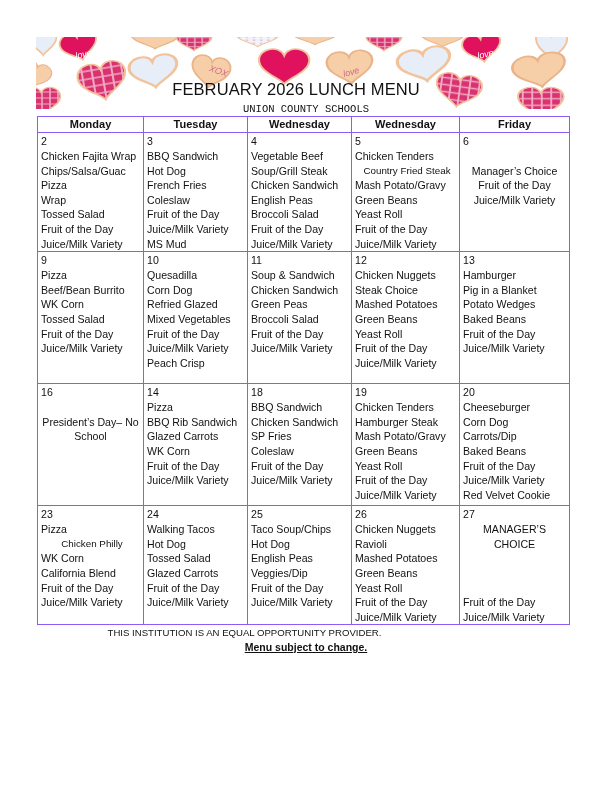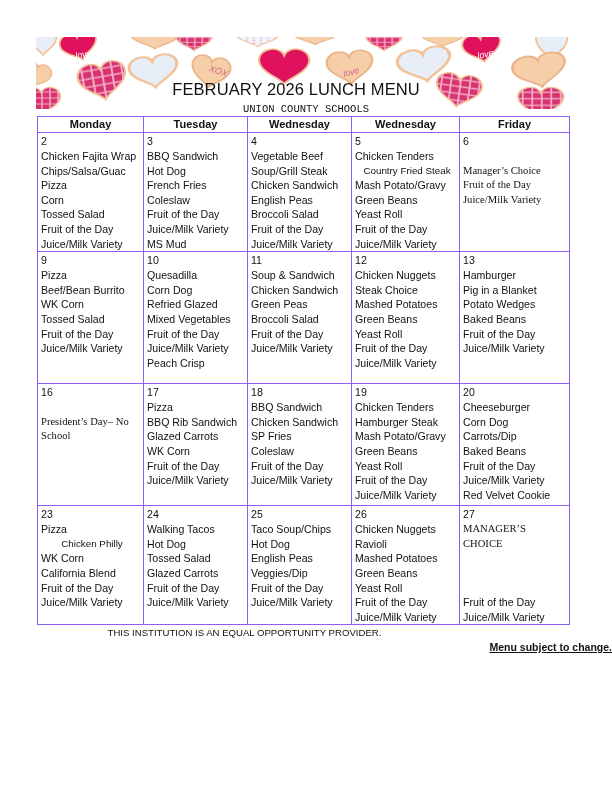--- a/index.html
+++ b/index.html
@@ -12,23 +12,23 @@
   .subtitle { position: absolute; left: 0; width: 612px; top: 103px; text-align: center;
               font-size: 10.5px; color: #111; font-family: Liberation Mono, monospace; }
   table.menu { position: absolute; left: 37px; top: 116px; width: 532px;
                border-collapse: collapse; table-layout: fixed; }
   table.menu th, table.menu td { border: 1px solid #8b5cf6; padding: 0 0 0 3px; vertical-align: top; }
   table.menu th { font-weight: bold; font-size: 11px; text-align: center; height: 15px; line-height: 15px; padding: 0; }
   table.menu td { font-size: 10.6px; line-height: 14.6px; }
   .daynum { display: block; height: 15px; line-height: 15px; margin-top: 1px; }
   .item { display: block; white-space: nowrap; }
   .item.small { font-size: 9.8px; text-align: center; }
-  .centered { text-align: left; padding-right: 3px; font-family: Liberation Serif, serif; }
+  .centered { text-align: center; padding-right: 3px; }
   .footer { position: absolute; left: 0; width: 489px; top: 627px; text-align: center; font-size: 9.6px; }
-  .footer2 { position: absolute; left: 0; width: 612px; top: 641px; text-align: right; font-size: 10.5px;
+  .footer2 { position: absolute; left: 0; width: 612px; top: 641px; text-align: center; font-size: 10.5px;
              font-weight: bold; text-decoration: underline; }
   .spacer { display:block; height: 14.6px; }
 </style>
 </head>
 <body>
 
 <div class="banner">
   <svg width="534" height="72" viewBox="0 0 534 72">
     <defs>
       <pattern id="plaid" width="5" height="5" patternUnits="userSpaceOnUse">
@@ -135,21 +135,21 @@
     </tr>
   </thead>
   <tbody>
 
     <tr style="height:117px">
       <td>
         <span class="daynum">2</span>
         <span class="item">Chicken Fajita Wrap</span>
         <span class="item">Chips/Salsa/Guac</span>
         <span class="item">Pizza</span>
-        <span class="item">Corn</span>
+        <span class="item">Wrap</span>
         <span class="item">Tossed Salad</span>
         <span class="item">Fruit of the Day</span>
         <span class="item">Juice/Milk Variety</span>
       </td>
       <td>
         <span class="daynum">3</span>
         <span class="item">BBQ Sandwich</span>
         <span class="item">Hot Dog</span>
         <span class="item">French Fries</span>
         <span class="item">Coleslaw</span>
@@ -236,21 +236,21 @@
       </td>
     </tr>
 
     <tr style="height:122px">
       <td>
         <span class="daynum">16</span>
         <span class="spacer"></span>
         <span class="item centered" style="white-space:normal">President’s Day– No School</span>
       </td>
       <td>
-        <span class="daynum">17</span>
+        <span class="daynum">14</span>
         <span class="item">Pizza</span>
         <span class="item">BBQ Rib Sandwich</span>
         <span class="item">Glazed Carrots</span>
         <span class="item">WK Corn</span>
         <span class="item">Fruit of the Day</span>
         <span class="item">Juice/Milk Variety</span>
       </td>
       <td>
         <span class="daynum">18</span>
         <span class="item">BBQ Sandwich</span>

